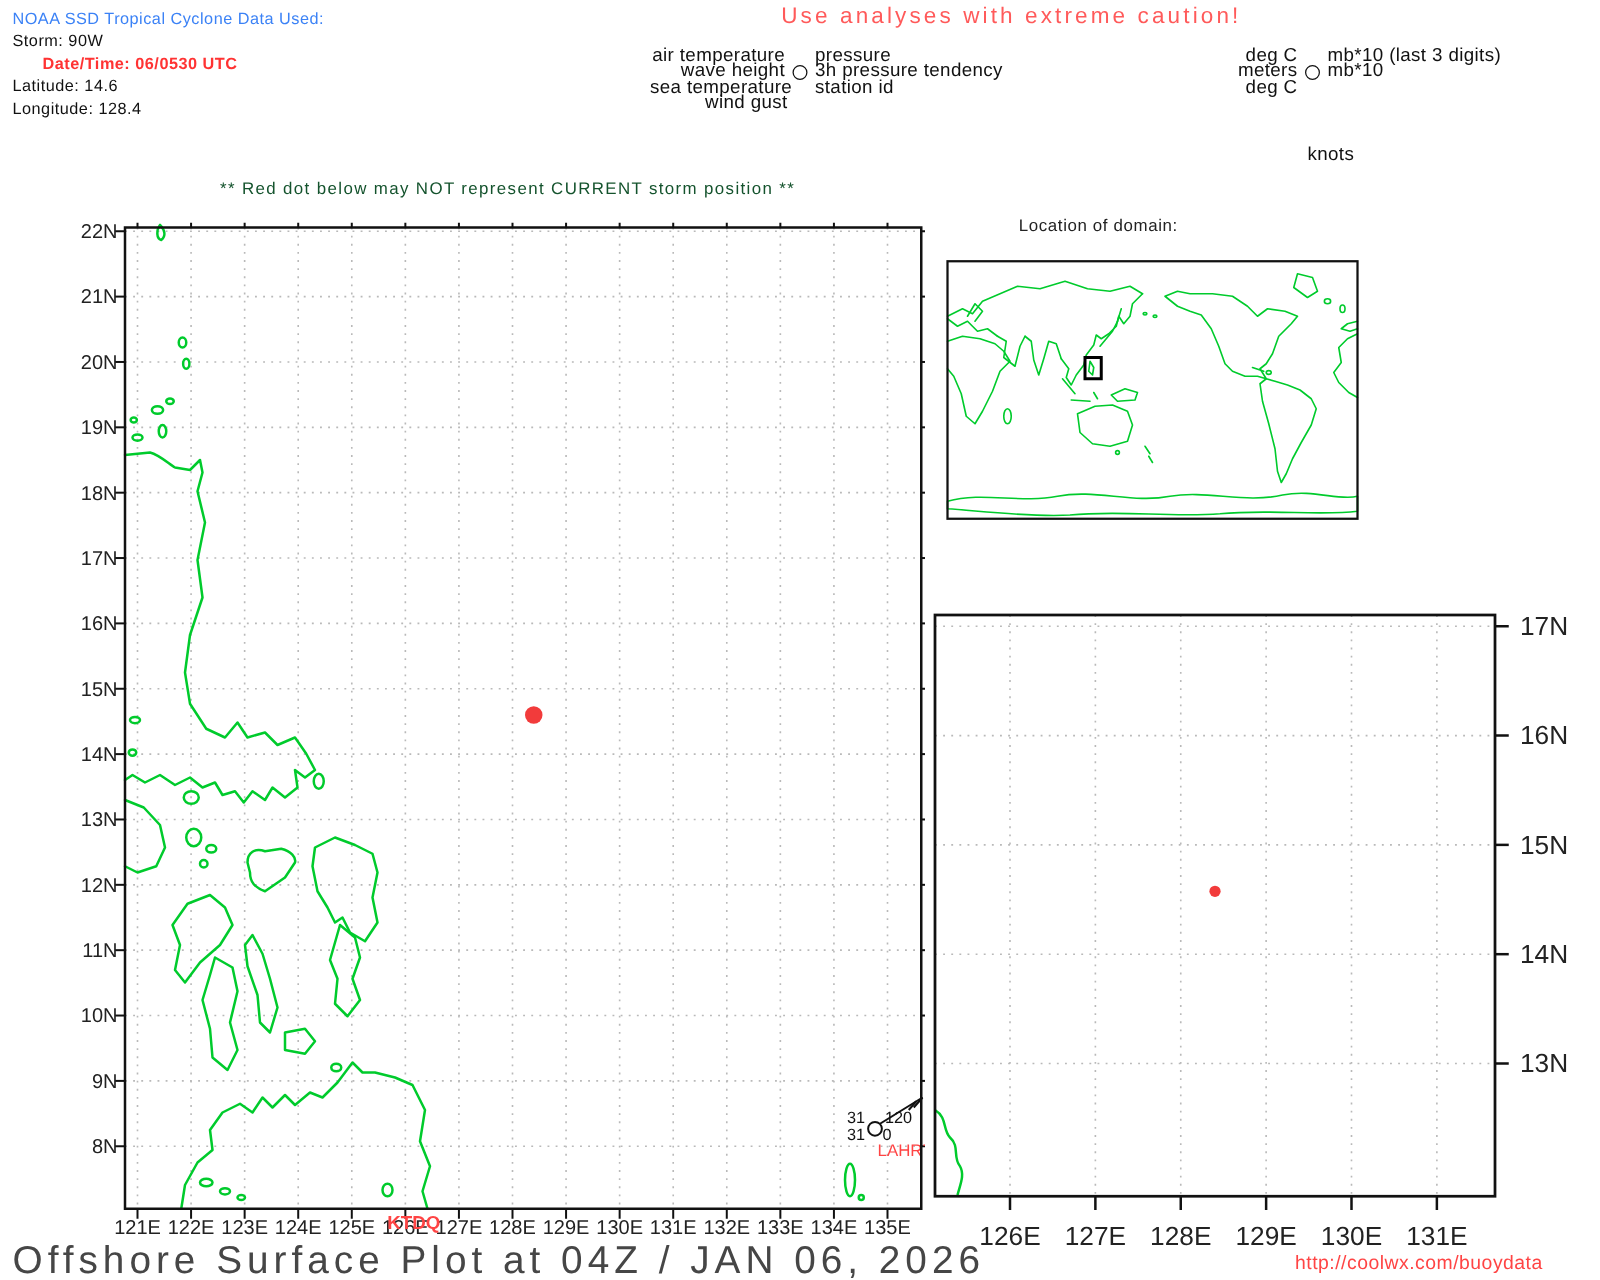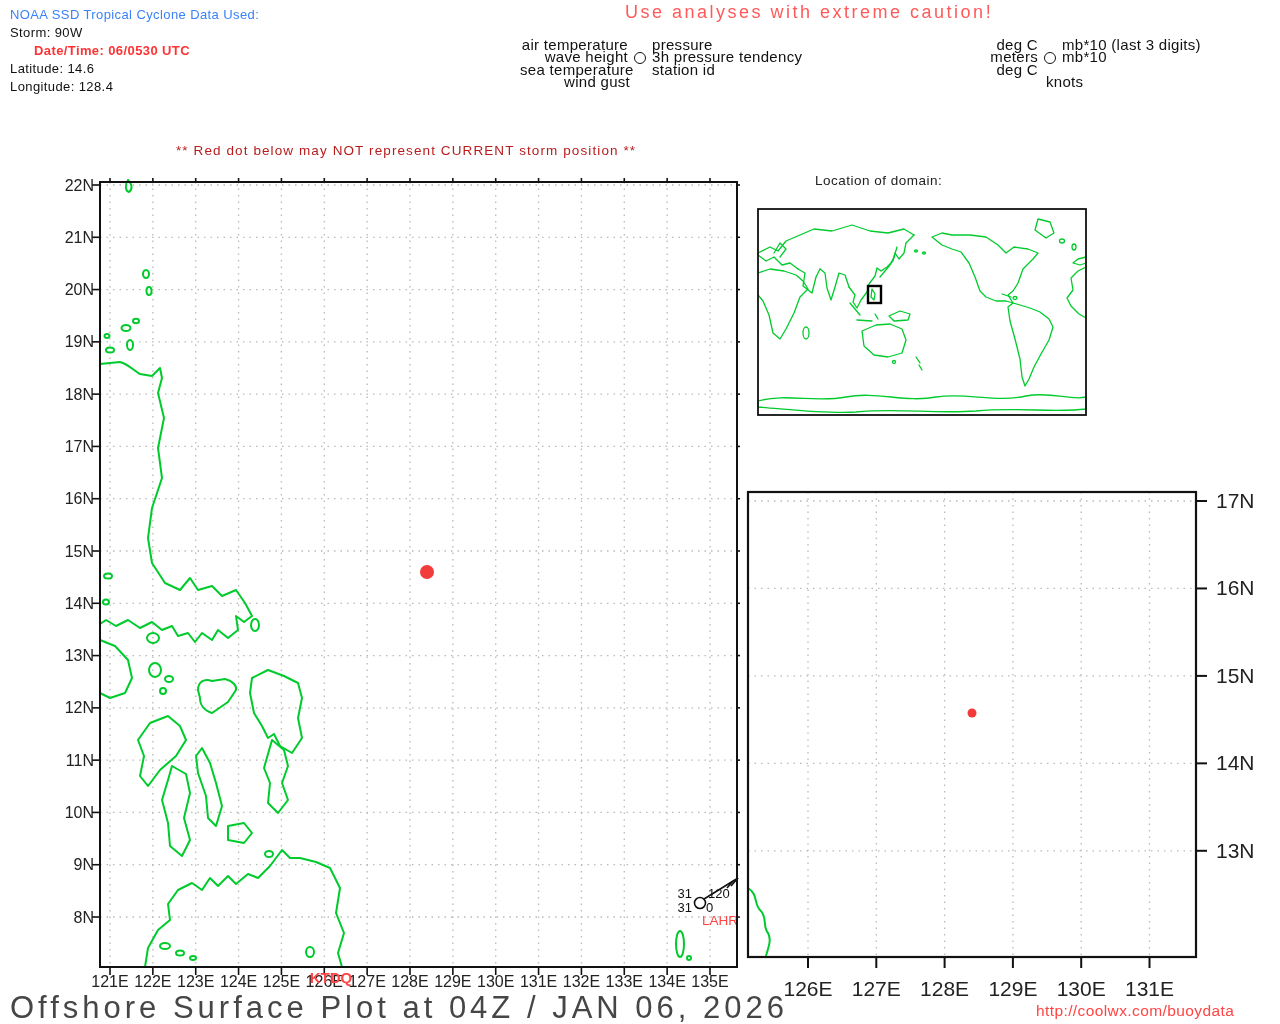--- a/index.html
+++ b/index.html
@@ -16,23 +16,23 @@
   .plegend{font-size:15px;line-height:12.4px;letter-spacing:.3px;color:#111;}
   .lg1{left:520px;top:39px;}
   .lg2{left:928px;top:39px;}
   .lrow{display:flex;align-items:center;}
   .lc{width:108px;text-align:right;}
   .lc2{width:110px;text-align:right;}
   .mid{width:24px;display:flex;justify-content:center;align-items:center;}
   .rc{text-align:center;}
   .ringl{display:inline-block;width:10px;height:10px;border:1.5px solid #111;border-radius:50%;}
   .windgust{margin-left:44px;}
-  .knots{margin-left:118px;}
-  
-  .warn{left:176px;top:143px;font-size:13.5px;letter-spacing:1.1px;color:#b91c1c;}
+  .knots{margin-left:118px;margin-top:42px;}
+  
+  .warn{left:176px;top:143px;font-size:13.5px;letter-spacing:1.1px;color:#14532d;}
   
   .wtitle{left:815px;top:173px;font-size:13.5px;letter-spacing:.5px;color:#222;}
   
   .ftitle{left:10px;top:990px;font-size:31px;letter-spacing:4px;color:#464646;font-weight:300;}
   .furl{left:1008px;top:1002px;font-size:15.5px;letter-spacing:.4px;color:#ff4444;margin-left:28px;}
   svg{position:absolute;overflow:hidden;}
   svg text{font-family:"Liberation Sans",sans-serif;}
 </style>
 </head>
 <body>

